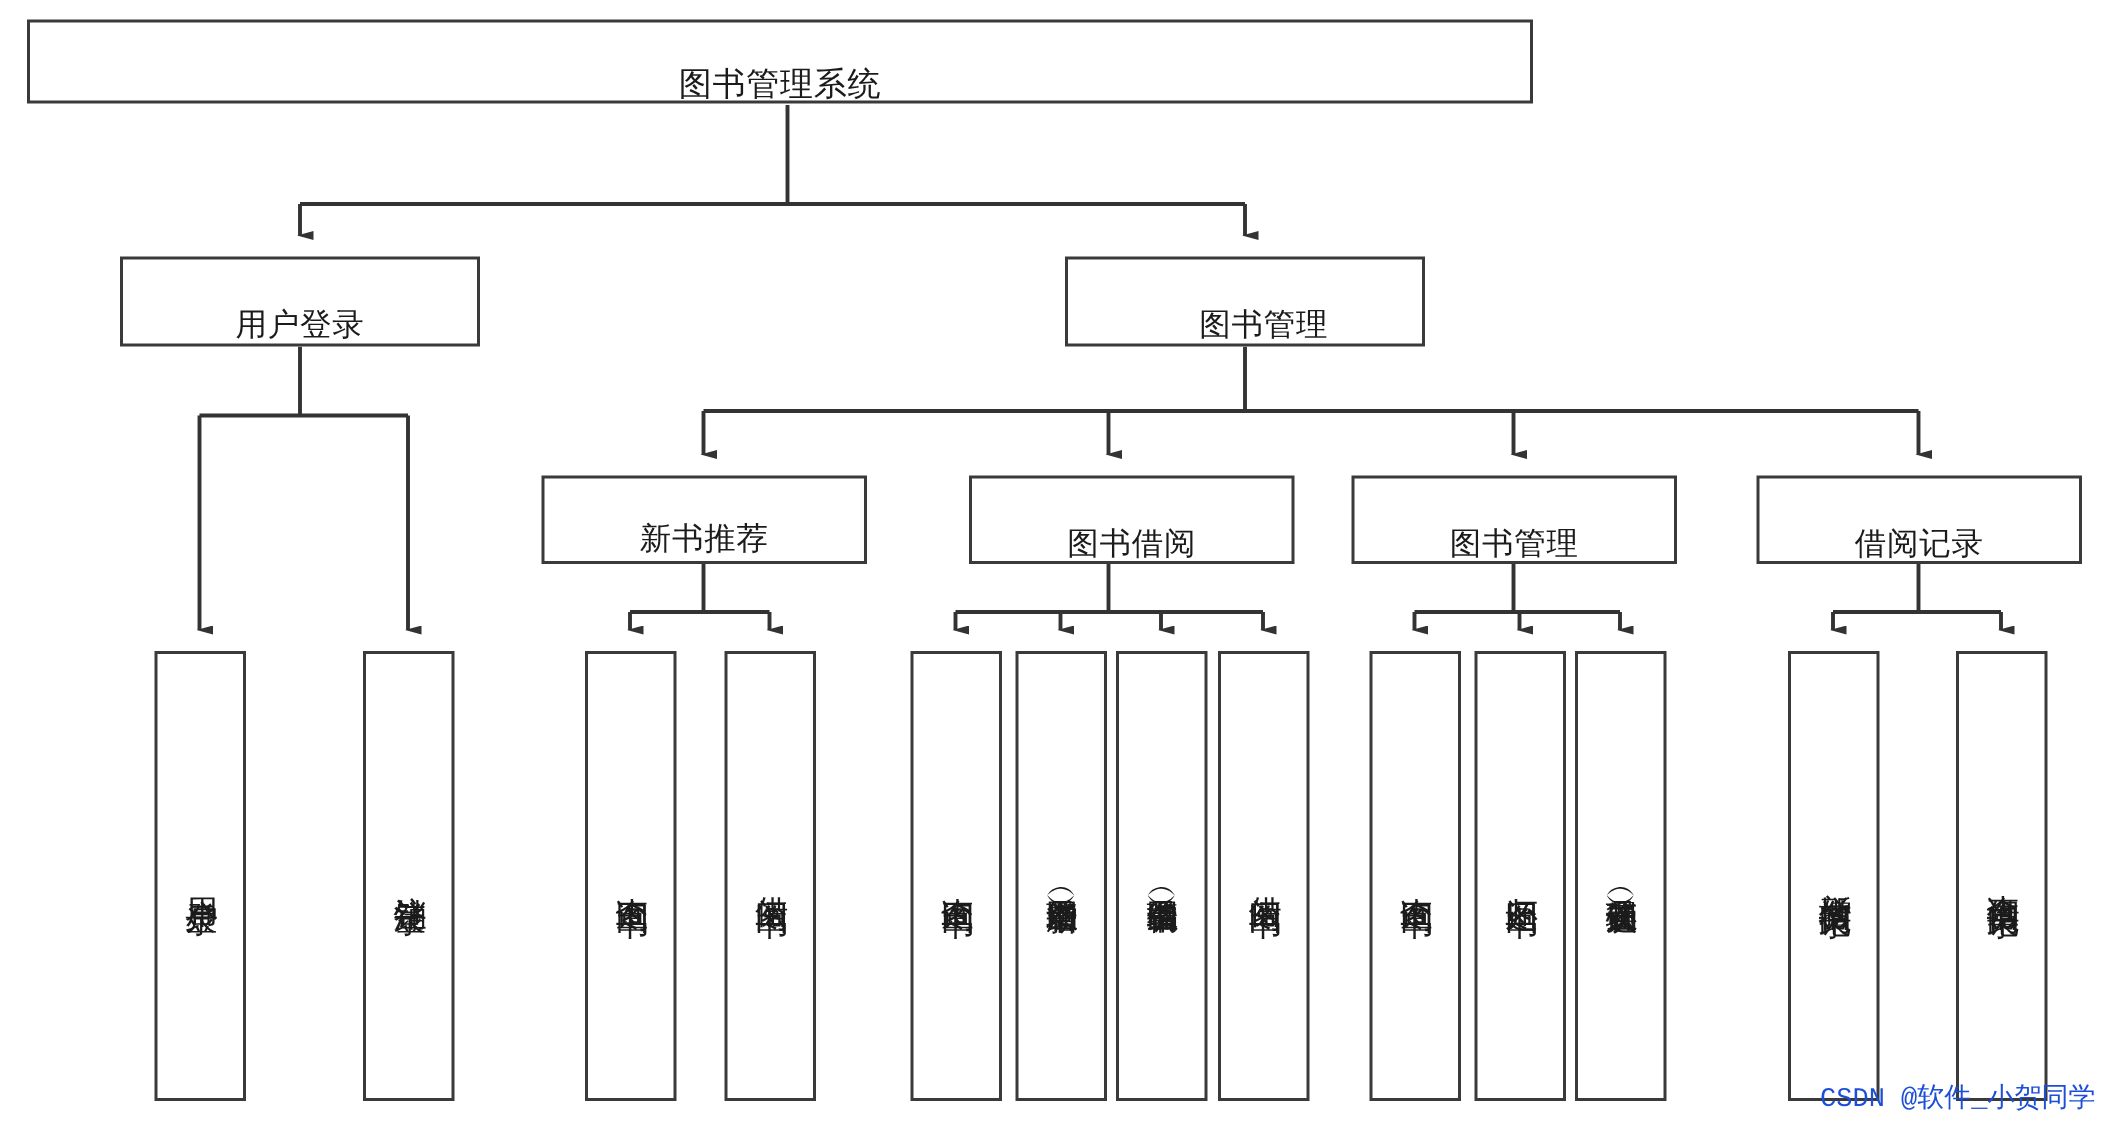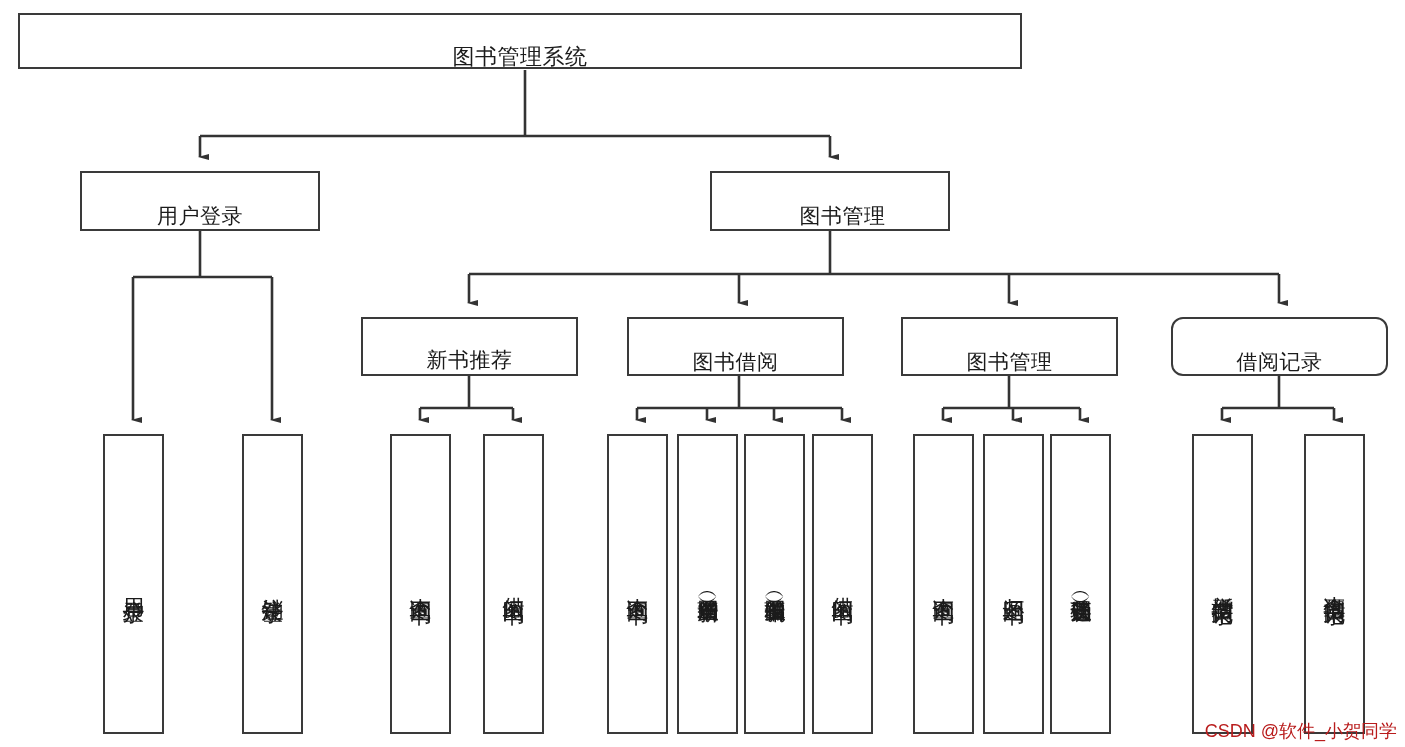--- a/index.html
+++ b/index.html
@@ -65,24 +65,24 @@
   }
   .node.vert.tight .lbl {
     letter-spacing: 0px;
     font-size: 21px;
   }
   .watermark {
     position: absolute;
     right: 8px;
     bottom: 4px;
     font-size: 18px;
-    color: #b91c1c;
+    color: #1d4ed8;
     white-space: nowrap;
     z-index: 3;
-    font-family: Liberation Sans, sans-serif;
+    font-family: Liberation Mono, monospace;
   }
 </style>
 </head>
 <body>
 
 <div id="canvas">
 
   <svg id="wires" viewBox="0 0 1405 747" xmlns="http://www.w3.org/2000/svg">
     <defs>
       <marker id="arw" markerWidth="10" markerHeight="12" refX="3" refY="9" orient="auto" markerUnits="userSpaceOnUse">
@@ -140,27 +140,27 @@
   <div class="node horiz" style="left:80px; top:171px; width:240px; height:60px;">
     <span class="lbl">用户登录</span>
   </div>
   <div class="node horiz" style="left:710px; top:171px; width:240px; height:60px;padding-left:25px;">
     <span class="lbl">图书管理</span>
   </div>
 
   <div class="node horiz" style="left:361px; top:317px; width:217px; height:59px;font-family:Liberation Mono, monospace;">
     <span class="lbl">新书推荐</span>
   </div>
-  <div class="node horiz" style="left:627px; top:317px; width:217px; height:59px;">
+  <div class="node horiz" style="left:646px; top:317px; width:217px; height:59px;">
     <span class="lbl">图书借阅</span>
   </div>
   <div class="node horiz" style="left:901px; top:317px; width:217px; height:59px;">
     <span class="lbl">图书管理</span>
   </div>
-  <div class="node horiz" style="left:1171px; top:317px; width:217px; height:59px;border-radius:12px;">
+  <div class="node horiz" style="left:1171px; top:317px; width:217px; height:59px;">
     <span class="lbl">借阅记录</span>
   </div>
 
   <div class="node vert" style="left:103px; top:434px; width:61px; height:300px;">
     <span class="lbl">用户登录</span>
   </div>
   <div class="node vert" style="left:242px; top:434px; width:61px; height:300px;">
     <span class="lbl">注销登录</span>
   </div>
 

